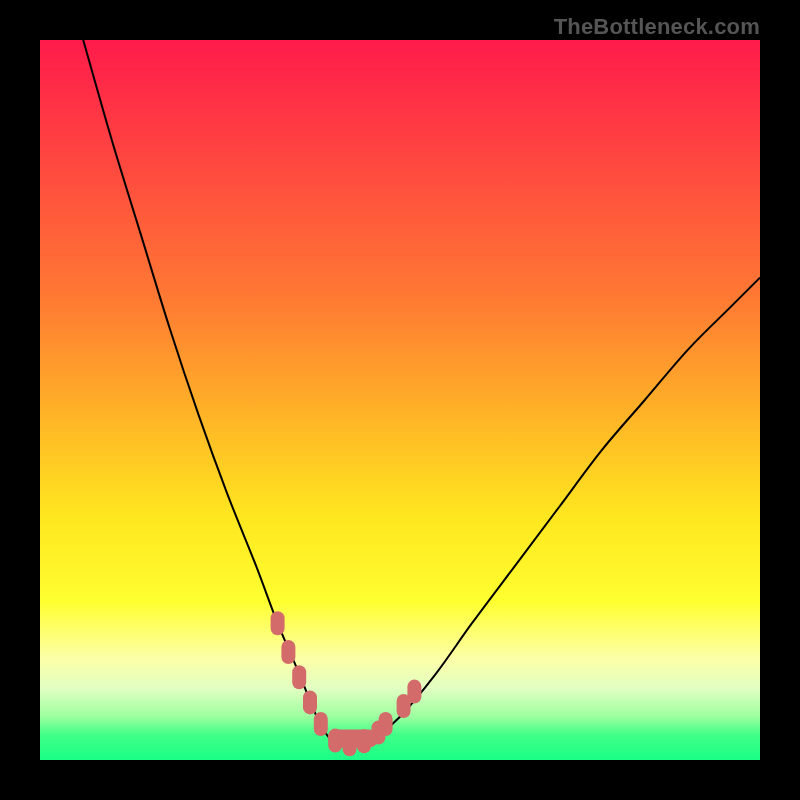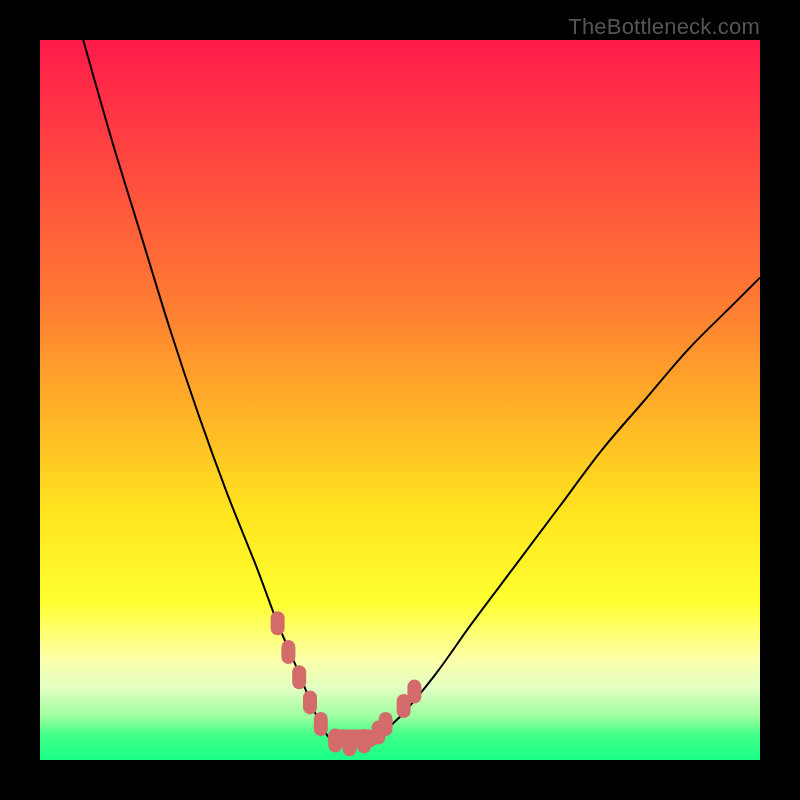--- a/index.html
+++ b/index.html
@@ -34,21 +34,21 @@
     width: 100%;
     height: 100%;
     
   }
   .watermark {
     position: absolute;
     top: 14px;
     right: 40px;
     color: #555;
     font-size: 22px;
-    font-weight: 400;
+    font-weight: 700;
     letter-spacing: 0.2px;
   }
   svg.curve {
     position: absolute;
     left: 0;
     top: 0;
     width: 720px;
     height: 720px;
     overflow: visible;
   }

